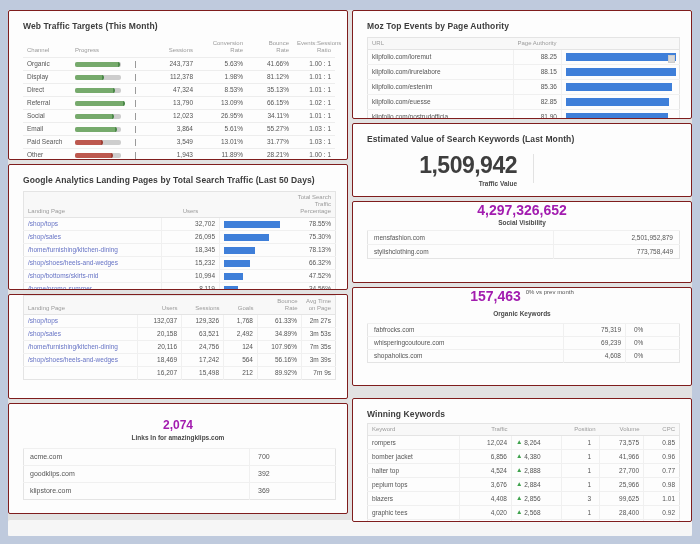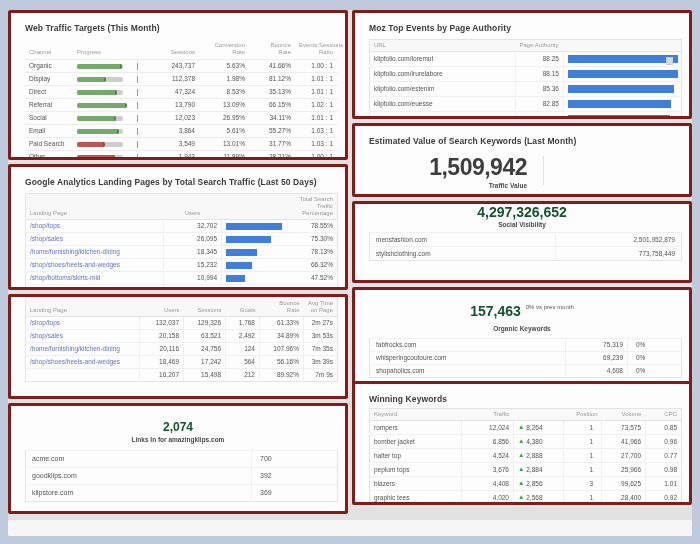--- a/index.html
+++ b/index.html
@@ -1,19 +1,19 @@
 <!DOCTYPE html>
 <html><head>
 <meta charset="utf-8">
 <style>
   * { margin:0; padding:0; box-sizing:border-box; }
   body { font-family:"Liberation Sans", sans-serif; }
   #stage { position:relative; width:700px; height:544px; background:#bfcadd; overflow:hidden; }
   #canvas { position:absolute; left:8px; top:10px; width:684px; height:526px; background:#e2e2e2; }
-  .panel { position:absolute; background:#fdfdfd; border:3px solid #7f1d1d; border-radius:2px; overflow:hidden; }
+  .panel { position:absolute; background:#fdfdfd; border:1px solid #7f1d1d; border-radius:2px; overflow:hidden; }
   .ptitle { font-size:8.5px; font-weight:700; color:#3c3c3c; padding:10px 14px 6px 14px; letter-spacing:.1px; }
   .pad { padding:0 14px; }
 
   table { width:100%; border-collapse:collapse; table-layout:fixed; }
   th { font-weight:400; font-size:6px; color:#9b9b9b; text-align:right; vertical-align:bottom;
        padding:2px 4px; white-space:pre-line; line-height:7px; }
   th.l { text-align:left; }
   td { font-size:6.5px; color:#555; padding:2px 4px; white-space:nowrap; overflow:hidden;
        border-top:1px solid #f0f0f0; line-height:8px; }
   td.r { text-align:right; }
@@ -27,40 +27,40 @@
   .track { display:inline-block; position:relative; width:46px; height:5px; background:#cdcdcd;
            border-radius:2px; vertical-align:middle; }
   .fill { position:absolute; left:0; top:0; height:5px; border-radius:2px; }
   .c-green { background:#76aa6c; border-right:2px solid #4b8848; }
   .c-red   { background:#bd584e; border-right:2px solid #9c3f35; }
   .tick { display:inline-block; width:1px; height:7px; background:#9a9a9a; vertical-align:middle; margin-left:14px; }
 
   .hbar { display:inline-block; height:7px; background:#3f7fd9; vertical-align:middle; }
   .mozbar { display:inline-block; height:8px; background:#3f7fd9; vertical-align:middle; }
 
-  .bignum { font-weight:700; color:#14532d; text-align:center; }
+  .bignum { font-weight:700; color:#a21caf; text-align:center; }
   .biglabel { font-weight:700; font-size:6.5px; color:#4a4a4a; text-align:center; }
   .graynote { font-size:6px; color:#9a9a9a; }
   .tri { color:#3fa24c; font-size:8px; vertical-align:1px; }
 
   
   .plain th { padding:3px 4px; }
   .plain td { border-top:1px solid #ededed; }
 
   
-  .est-row { display:flex; align-items:flex-start; padding:2px 14px 0 22px; }
+  .est-row { display:flex; align-items:flex-start; padding:2px 14px 0 14px; }
   .est-left { width:150px; text-align:right; }
   .est-value { font-size:23px; font-weight:700; color:#3e3e3e; letter-spacing:-0.5px; line-height:26px; }
   .est-vlabel { font-size:6.5px; font-weight:700; color:#4a4a4a; margin-top:2px; }
   .est-div { width:1px; align-self:stretch; background:#e2e2e2; margin:2px 0 4px 16px; }
   .est-right { padding-left:16px; padding-top:3px; }
   .est-delta { font-size:12px; font-weight:700; color:#333; }
   .est-delta .tri { font-size:10px; }
 
-  .kw-note-row { display:flex; justify-content:center; align-items:flex-start; margin-top:13px; }
+  .kw-note-row { display:flex; justify-content:center; align-items:flex-start; margin-top:0; }
   .scrollthumb { position:absolute; width:7px; height:8px; background:#d9d9d9; border:1px solid #cccccc; }
 </style>
 </head>
 <body>
 
 <div id="stage">
 <div id="canvas">
 
   <div class="panel" style="left:0;top:0;width:340px;height:150px;">
     <div class="ptitle">Web Traffic Targets (This Month)</div>
@@ -432,21 +432,21 @@
               <tr>
             <td style="padding:2px 4px 2px 6px;">shopaholics.com</td>
             <td class="r">4,608</td>
             <td style="padding-left:8px;">0%</td>
           </tr>
             </tbody>
       </table>
     </div>
   </div>
 
-  <div class="panel" style="left:344px;top:371px;width:340px;height:124px;">
+  <div class="panel" style="left:344px;top:388px;width:340px;height:124px;">
     <div class="ptitle" style="padding-bottom:4px;">Winning Keywords</div>
     <div class="pad">
       <table class="boxed">
         <colgroup>
               <col style="width:92px">
               <col style="width:52px">
               <col style="width:50px">
               <col style="width:38px">
               <col style="width:44px">
               <col style="width:36px">

